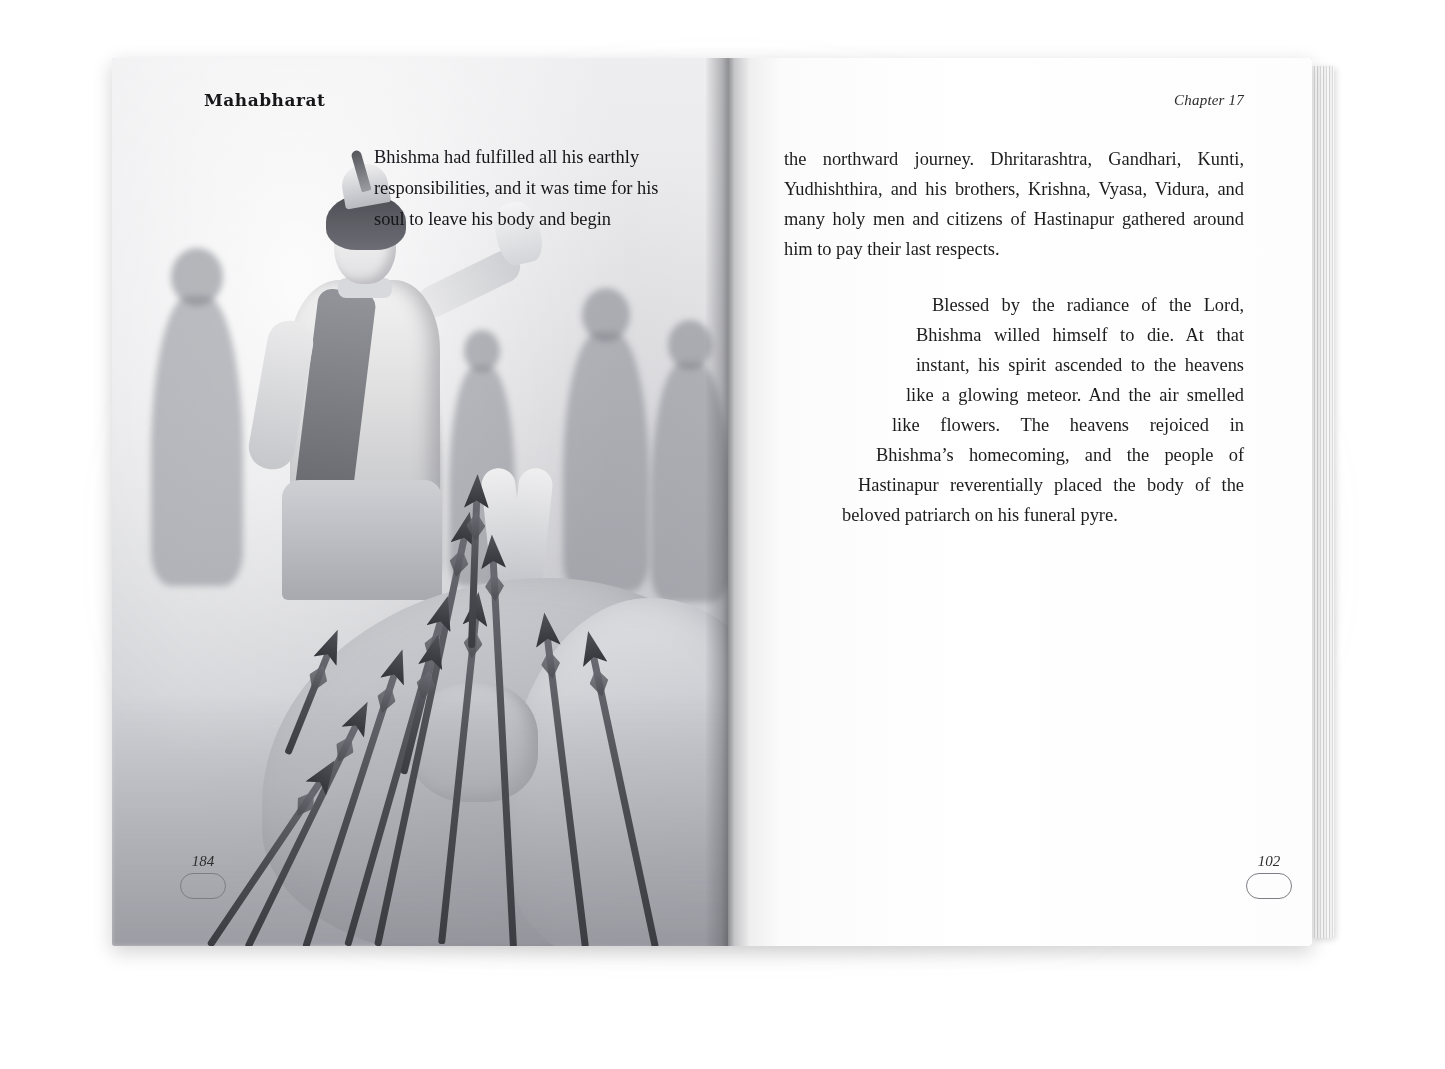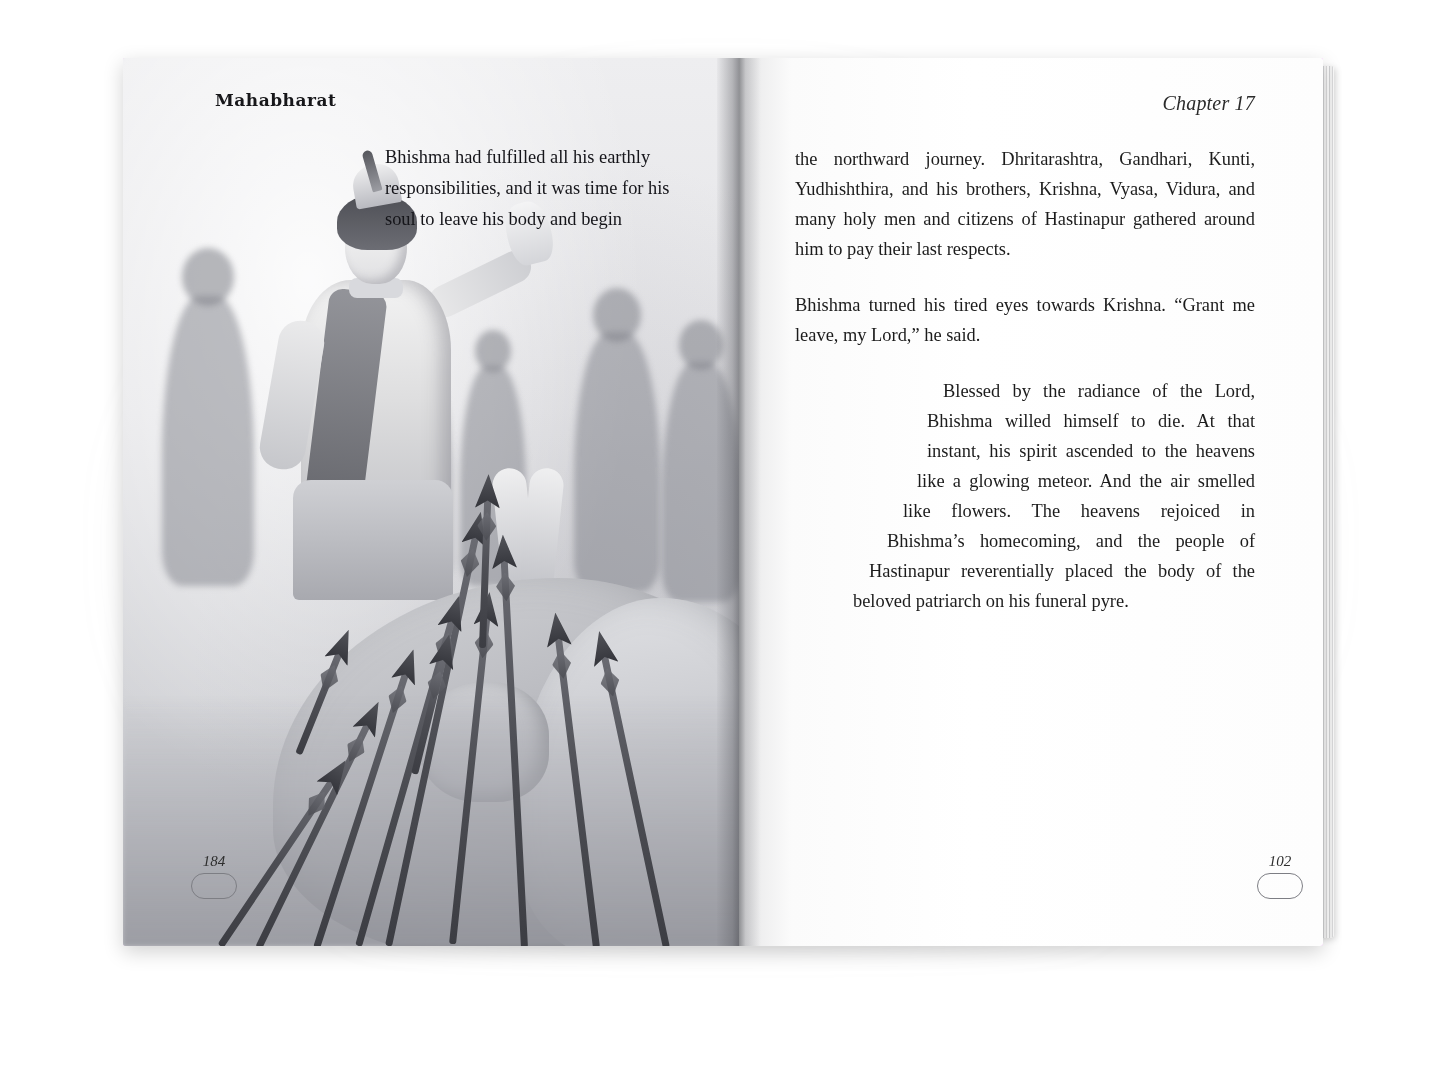--- a/index.html
+++ b/index.html
@@ -55,21 +55,21 @@
         #f2f2f2 0px, #f2f2f2 2px,
         #d9d9da 2px, #d9d9da 3px,
         #fafafa 3px, #fafafa 5px,
         #cfd0d2 5px, #cfd0d2 6px);
     border-radius: 0 3px 4px 0;
     box-shadow: 2px 2px 6px rgba(0,0,0,0.15);
   }
 
   .spread {
     position: absolute;
-    left: 11px;
+    left: 0;
     top: 0;
     width: 1200px;
     height: 888px;
     background: #f0abfc;
     box-shadow: 0 6px 20px rgba(0,0,0,0.18);
     overflow: hidden;
     border-radius: 2px 2px 3px 3px;
   }
 
   
@@ -286,21 +286,21 @@
     position: absolute;
     left: 56px; top: 0;
     width: 460px; height: 888px;
   }
 
   .chapter-label {
     position: absolute;
     right: 0; top: 34px;
     font-family: "Liberation Serif", serif;
     font-style: italic;
-    font-size: 20px;
+    font-size: 15px;
     color: #2b2b2b;
     letter-spacing: .2px;
   }
 
   .body-col {
     position: absolute;
     left: 0; top: 86px;
     width: 460px;
   }
 
@@ -457,21 +457,20 @@
         </div>
       </div>
 
       <div class="page-right">
         <div class="page-right-inner">
 
           <div class="chapter-label">Chapter 17</div>
 
           <div class="body-col">
             <p class="para">the northward journey.   Dhritarashtra, Gandhari, Kunti, Yudhishthira, and his brothers, Krishna, Vyasa, Vidura, and many holy men and citizens of Hastinapur gathered around him to pay their last respects.</p>
-            <p class="para">Bhishma turned his tired eyes towards Krishna. “Grant me leave, my Lord,” he said.</p>
 
             <div>
               <div class="wrap-step" style="width:0px;"></div>
               <div class="wrap-step" style="width:110px;"></div>
               <div class="wrap-step" style="width:132px;"></div>
               <div class="wrap-step" style="width:122px;"></div>
               <div class="wrap-step" style="width:108px;"></div>
               <div class="wrap-step" style="width:92px;"></div>
               <div class="wrap-step" style="width:74px;"></div>
               <div class="wrap-step" style="width:58px;"></div>

